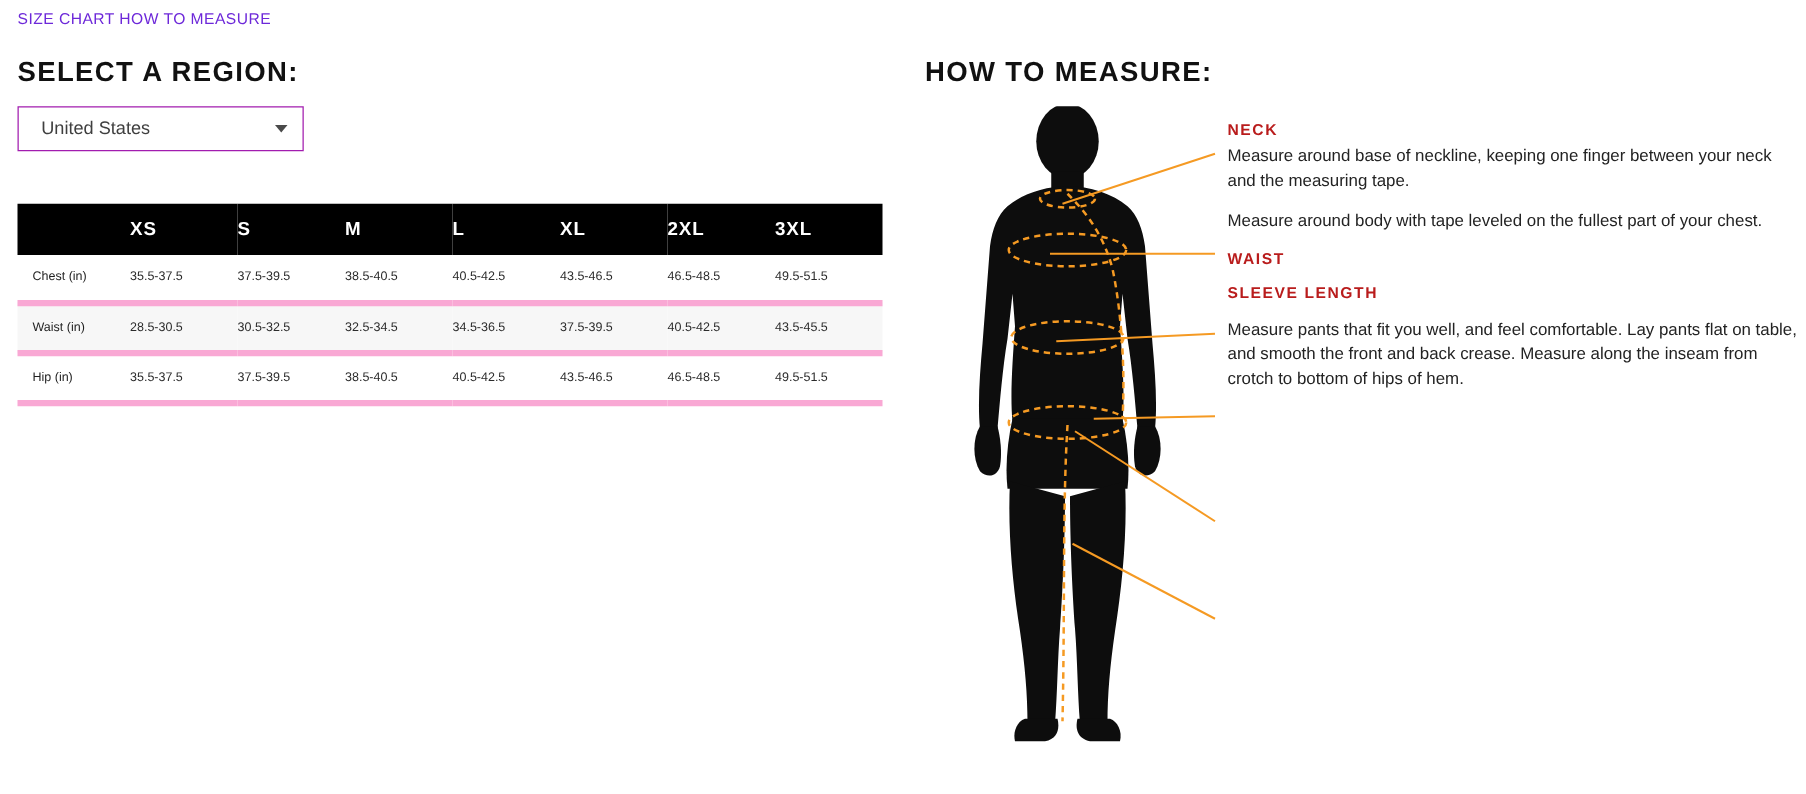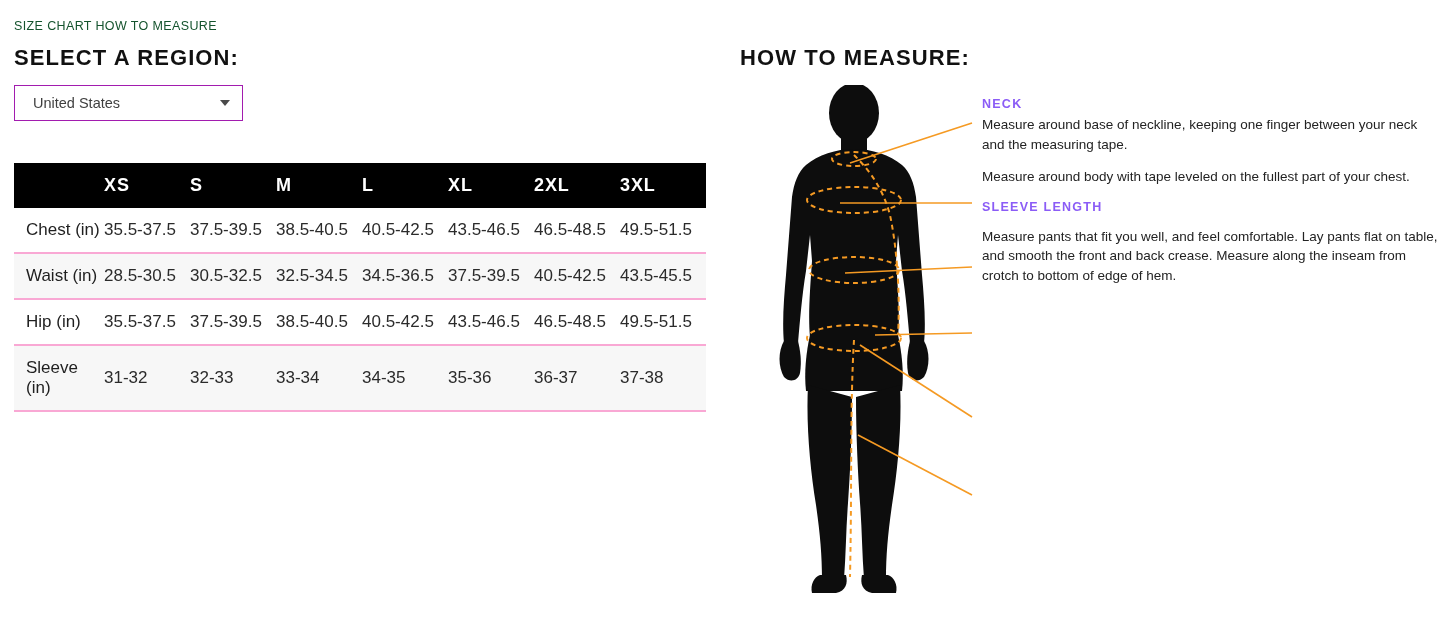--- a/index.html
+++ b/index.html
@@ -8,24 +8,24 @@
     width: 1445px; height: 635px;
     background: #ffffff;
     font-family: "Liberation Sans", sans-serif;
     color: #1a1a1a;
     overflow: hidden;
   }
   .page { position: relative; width: 1445px; height: 635px; }
 
   .breadcrumb {
     position: absolute;
-    left: 14px; top: 19px;
+    left: 14px; top: 8px;
     font-size: 12.5px;
     letter-spacing: 0.03em;
-    color: #14532d;
+    color: #6d28d9;
   }
 
   
   .left-col { position: absolute; left: 14px; top: 45px; width: 700px; }
 
   .section-title {
     font-size: 22px;
     font-weight: bold;
     letter-spacing: 0.05em;
     color: #111;
@@ -56,35 +56,35 @@
   table.size-chart {
     position: absolute;
     left: 0; top: 118px;
     width: 692px;
     border-collapse: collapse;
     font-size: 13px;
   }
   table.size-chart thead th {
     background: #000;
     color: #fff;
-    font-size: 18px;
+    font-size: 15px;
     font-weight: bold;
     letter-spacing: 0.05em;
     text-align: left;
     padding: 12px 0 12px 0;
     height: 37px;
   }
   table.size-chart thead th.lbl { width: 90px; padding-left: 12px; }
   table.size-chart thead th.sz  { width: 86px; }
   table.size-chart tbody td {
     padding: 12px 0 12px 0;
     height: 38px;
     color: #2b2b2b;
-    font-size: 17px;
-    border-bottom: 2px solid #f9a8d4;
+    font-size: 10px;
+    border-bottom: 5px solid #f9a8d4;
     vertical-align: middle;
   }
   table.size-chart tbody td.lbl { padding-left: 12px; color: #1f1f1f; }
   table.size-chart tbody tr:nth-child(even) { background: #f7f7f7; }
   table.size-chart tbody tr:nth-child(odd)  { background: #ffffff; }
 
   
   .right-col { position: absolute; left: 740px; top: 45px; width: 700px; }
   .right-col .section-title { margin-bottom: 0; }
 
@@ -97,21 +97,21 @@
   .measure-list {
     position: absolute;
     left: 242px; top: 52px;
     width: 460px;
   }
   .m-item { margin-bottom: 13px; }
   .m-title {
     font-size: 12.5px;
     font-weight: bold;
     letter-spacing: 0.10em;
-    color: #8b5cf6;
+    color: #b91c1c;
     margin-bottom: 4px;
   }
   .m-desc {
     font-size: 13.5px;
     line-height: 1.45;
     color: #232323;
   }
 
   .leaders { position: absolute; left: 0; top: 0; pointer-events: none; }
 </style>
@@ -166,30 +166,20 @@
         </tr>
         <tr>
           <td class="lbl">Hip (in)</td>
           <td>35.5-37.5</td>
           <td>37.5-39.5</td>
           <td>38.5-40.5</td>
           <td>40.5-42.5</td>
           <td>43.5-46.5</td>
           <td>46.5-48.5</td>
           <td>49.5-51.5</td>
-        </tr>
-        <tr>
-          <td class="lbl">Sleeve (in)</td>
-          <td>31-32</td>
-          <td>32-33</td>
-          <td>33-34</td>
-          <td>34-35</td>
-          <td>35-36</td>
-          <td>36-37</td>
-          <td>37-38</td>
         </tr>
       </tbody>
     </table>
   </div>
 
   <div class="right-col">
     <h2 class="section-title">HOW TO MEASURE:</h2>
 
     <div class="figure-wrap">
       <svg width="230" height="520" viewBox="0 0 230 520" xmlns="http://www.w3.org/2000/svg">
@@ -256,23 +246,24 @@
 
     <div class="measure-list">
       <div class="m-item">
         <div class="m-title">NECK</div>
         <div class="m-desc">Measure around base of neckline, keeping one finger between your neck and the measuring tape.</div>
       </div>
       <div class="m-item">
         <div class="m-desc">Measure around body with tape leveled on the fullest part of your chest.</div>
       </div>
       <div class="m-item">
+        <div class="m-title">WAIST</div>
       </div>
       <div class="m-item">
         <div class="m-title">SLEEVE LENGTH</div>
       </div>
       <div class="m-item">
-        <div class="m-desc">Measure pants that fit you well, and feel comfortable. Lay pants flat on table, and smooth the front and back crease. Measure along the inseam from crotch to bottom of edge of hem.</div>
+        <div class="m-desc">Measure pants that fit you well, and feel comfortable. Lay pants flat on table, and smooth the front and back crease. Measure along the inseam from crotch to bottom of hips of hem.</div>
       </div>
     </div>
   </div>
 
 </div>
 
 </body></html>

